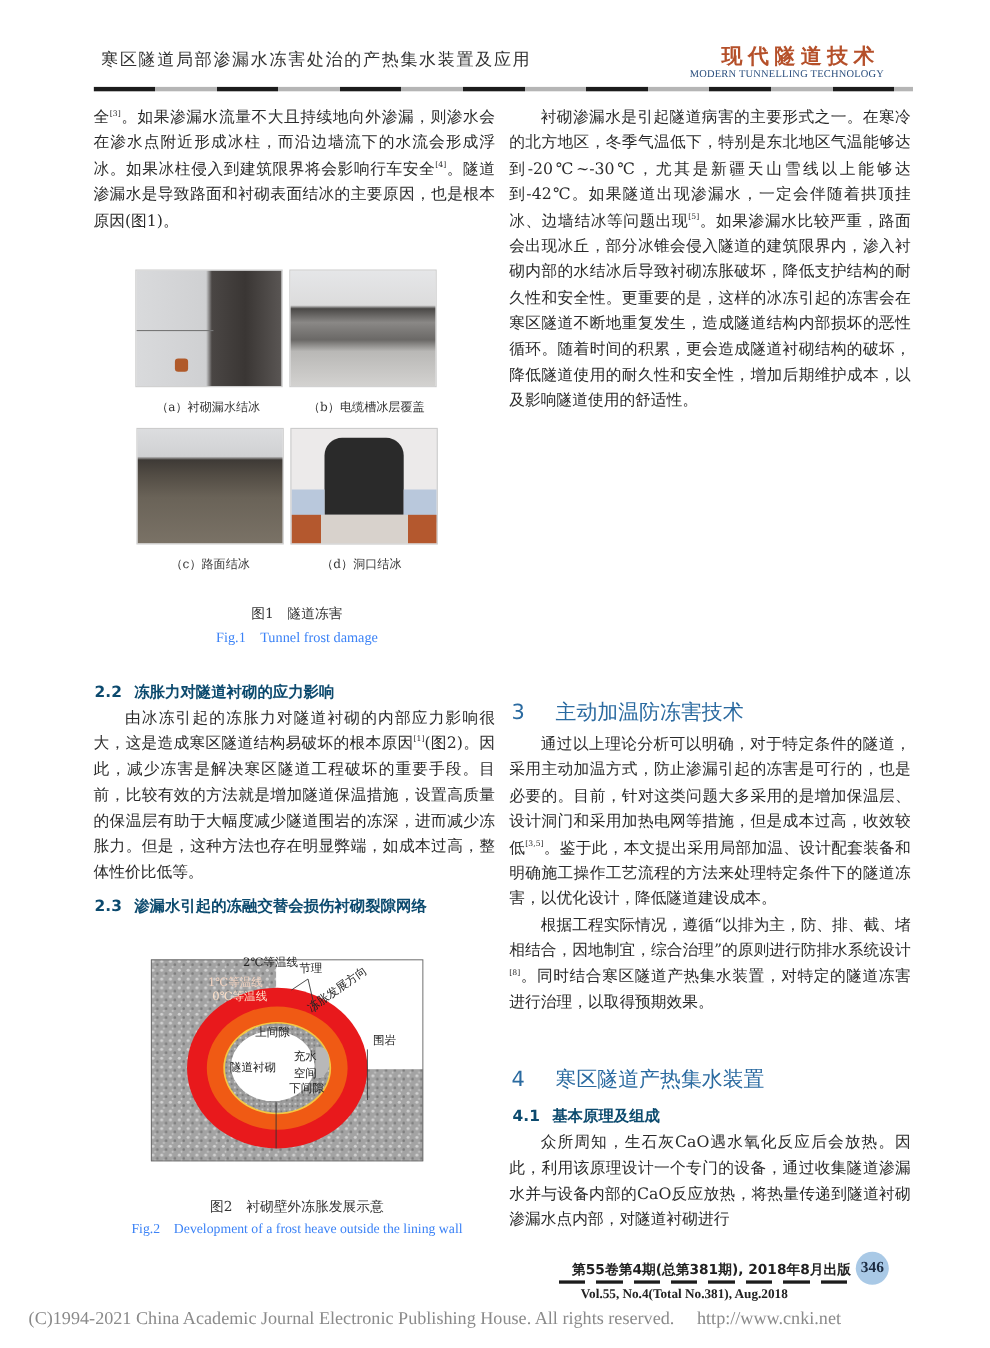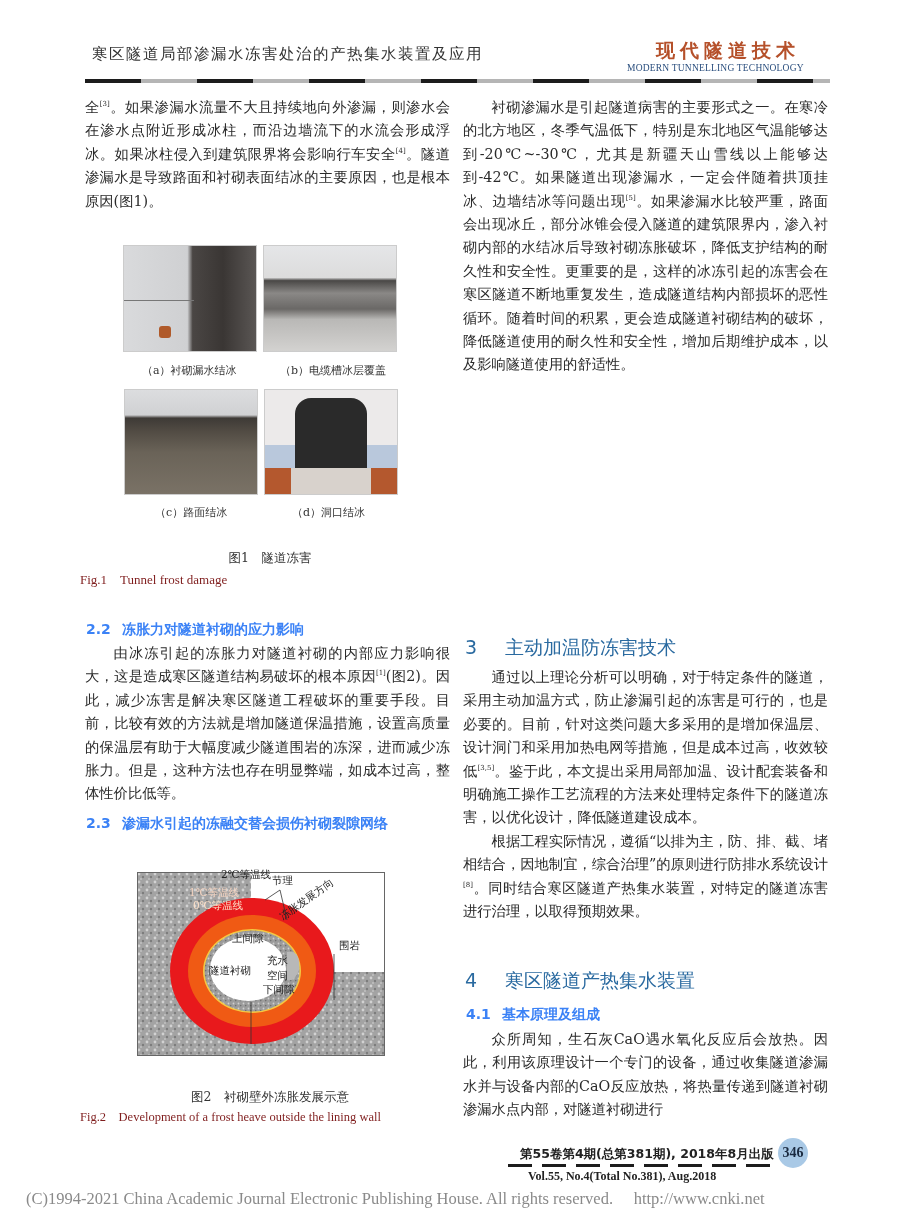--- a/index.html
+++ b/index.html
@@ -12,30 +12,30 @@
   .journal-en { left:627px; top:63px; font-size:9.5px; color:#2b4f7e; letter-spacing:0.2px; font-family:"Liberation Serif", serif; }
   .header-rule { left:85px; top:79px; width:745px; height:4px;
      background: repeating-linear-gradient(90deg, #1c1c1c 0 56px, #b5b5b5 56px 112px); }
 
   
   .col { position:absolute; width:365px; font-size:14.3px; line-height:23.4px; text-align:justify; color:#2a2a2a; }
   .col p { margin:0; }
   .indent { text-indent:2em; }
   sup { font-size:7px; vertical-align:6px; line-height:0; }
 
-  .sec2 { font-family:"DejaVu Sans", sans-serif; font-weight:bold; color:#3b82f6; font-size:14px; }
+  .sec2 { font-family:"DejaVu Sans", sans-serif; font-weight:bold; color:#0c4a6e; font-size:14px; }
   .sec2 .num { display:inline-block; width:36px; }
   .sec1 { font-family:"DejaVu Sans", sans-serif; color:#2a6aa0; font-size:19px; }
   .sec1 .num { display:inline-block; width:40px; }
 
   
   .photo { position:absolute; border:1px solid #ccc; overflow:hidden; }
   .cap-sub { position:absolute; font-size:11px; color:#333; }
   .figcap-cn { position:absolute; font-size:12.5px; color:#333; text-align:center; width:380px; }
-  .figcap-en { position:absolute; font-family:"Liberation Serif", serif; font-size:13px; color:#7f1d1d; width:380px; }
+  .figcap-en { position:absolute; font-family:"Liberation Serif", serif; font-size:13px; color:#3b82f6; text-align:center; width:380px; }
 
   
   .fig2 { position:absolute; left:137px; top:872px; width:248px; height:184px; }
   .dlabel { position:absolute; font-size:10.5px; color:#222; font-family:"DejaVu Serif", serif; white-space:nowrap; }
 
   
   .footer-cn { left:520px; top:1146px; font-size:12.5px; font-weight:bold; color:#222; font-family:"DejaVu Sans", sans-serif; }
   .footer-rule { left:508px; top:1164px; width:262px; height:3px;
      background: repeating-linear-gradient(90deg, #1c1c1c 0 24px, #ffffff 24px 34px); }
   .footer-en { left:528px; top:1169px; font-size:12px; font-weight:bold; color:#222; font-family:Liberation Serif, serif; }

